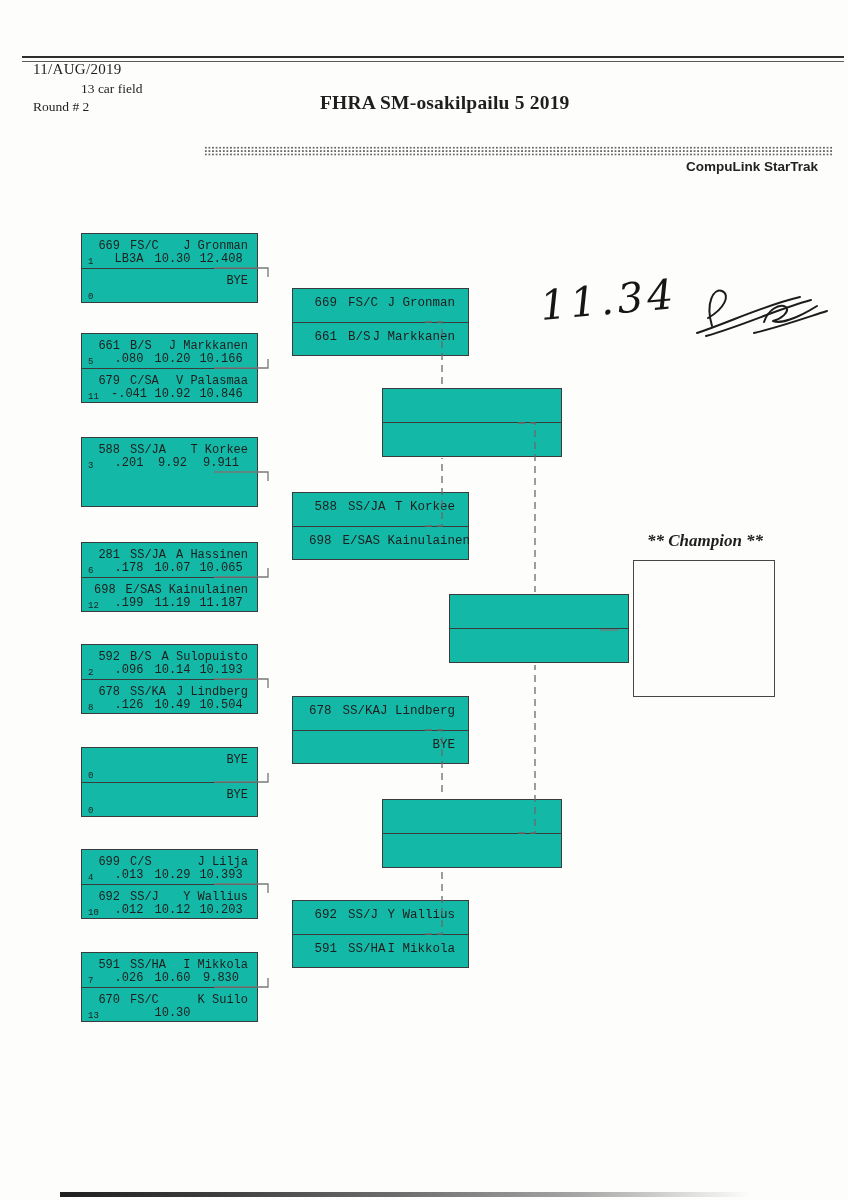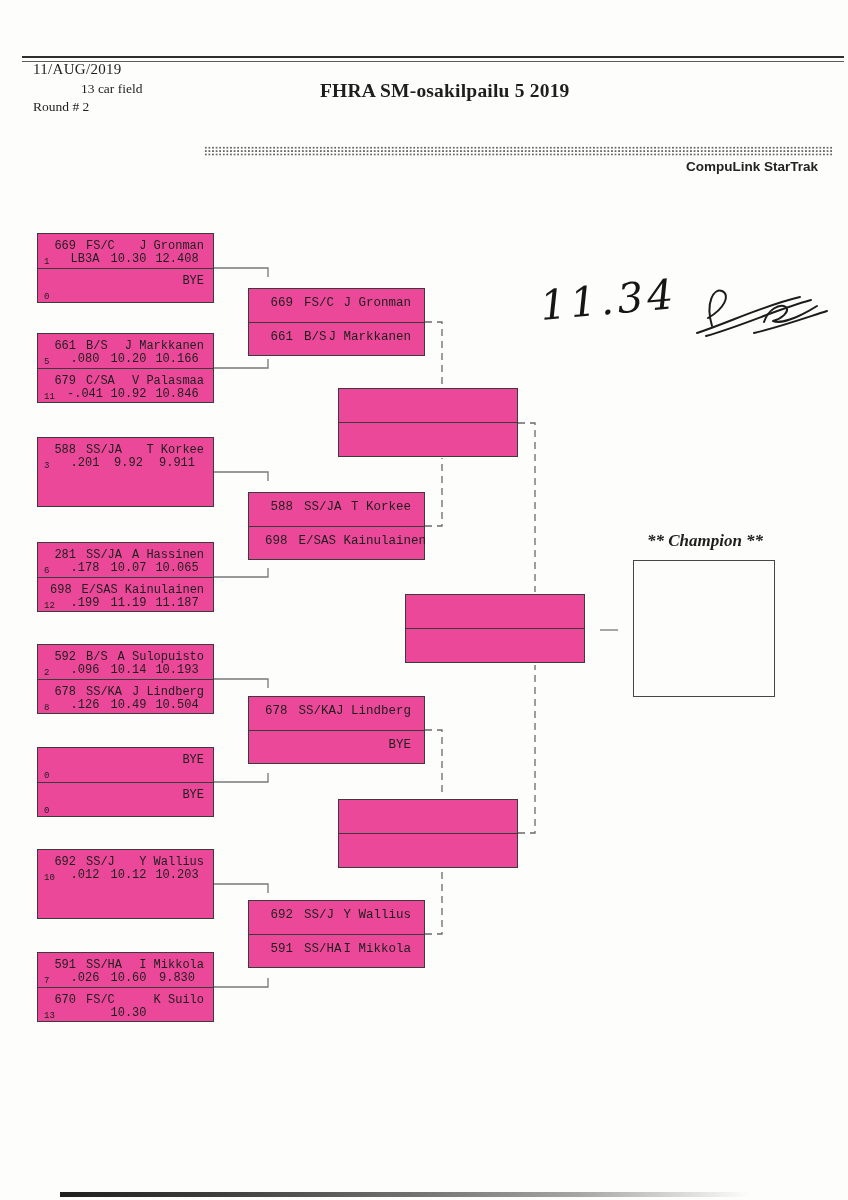--- a/index.html
+++ b/index.html
@@ -5,30 +5,30 @@
   html,body{margin:0;padding:0;background:#e8e8e8;}
   #page{position:relative;width:848px;height:1200px;background:#fdfdfc;overflow:hidden;
         font-family:"Liberation Serif", serif;color:#1e1e1e;}
 
   
   #top-rule{position:absolute;left:22px;top:56px;width:822px;height:3px;
             border-top:2px solid #2e2e2e;border-bottom:1px solid #5a5a5a;}
   #date{position:absolute;left:33px;top:61px;font-size:15px;letter-spacing:.3px;}
   #field{position:absolute;left:33px;top:81px;font-size:13.5px;margin-left:48px;}
   #round{position:absolute;left:33px;top:99px;font-size:13.5px;}
-  #title{position:absolute;left:320px;top:80px;font-size:19.5px;font-weight:bold;white-space:nowrap;letter-spacing:.2px;}
+  #title{position:absolute;left:320px;top:92px;font-size:19.5px;font-weight:bold;white-space:nowrap;letter-spacing:.2px;}
   #class-title{position:absolute;left:30px;top:130px;font-size:21px;font-weight:bold;letter-spacing:.2px;}
   #dot-band{position:absolute;left:204px;top:146px;width:628px;height:10px;
             background-image:radial-gradient(circle,#4a4a4a .9px,transparent 1px);
             background-size:3.6px 3.4px;opacity:.85;}
   #brand{position:absolute;right:30px;top:159px;font-size:13.5px;font-weight:600;
          font-family:"Liberation Sans",sans-serif;color:#222;}
 
   
-  .pairbox,.r2box,.sfbox,.finalbox{position:absolute;background:#ec4899;border:1.3px solid #3b3b3b;box-sizing:border-box;}
+  .pairbox,.r2box,.sfbox,.finalbox{position:absolute;background:#14b8a6;border:1.3px solid #3b3b3b;box-sizing:border-box;margin-left:44px;}
   .pairbox{left:37px;width:177px;height:70px;}
   .r2box{left:248px;width:177px;height:68px;}
   .sfbox{left:338px;width:180px;height:69px;}
   .finalbox{left:405px;width:180px;height:69px;}
   .entry{height:33.7px;font-family:"Liberation Mono","DejaVu Sans Mono",monospace;font-size:12px;white-space:nowrap;}
   .entry + .entry{border-top:1.3px solid #3b3b3b;}
   .half{height:32.7px;}
   .half + .half{border-top:1.3px solid #3b3b3b;}
   .l1{display:flex;align-items:flex-end;height:17px;padding:2px 9px 0 12px;}
   .num{width:26px;text-align:right;}
@@ -222,20 +222,33 @@
          <span class="pos">0</span>
          <span class="rt"></span>
          <span class="dial"></span>
          <span class="et"></span>
        </div>
       </div>
     </div>
   <div class="pairbox" style="top:849px">
       <div class="entry">
         <div class="l1">
+         <span class="num">699</span>
+         <span class="cls">C/S</span>
+         <span class="nm">J Lilja</span>
+       </div>
+       <div class="l2">
+         <span class="pos">4</span>
+         <span class="rt">.013</span>
+         <span class="dial">10.29</span>
+         <span class="et">10.393</span>
+       </div>
+      </div>
+      <div class="entry">
+        <div class="l1">
          <span class="num">692</span>
          <span class="cls">SS/J</span>
          <span class="nm">Y Wallius</span>
        </div>
        <div class="l2">
          <span class="pos">10</span>
          <span class="rt">.012</span>
          <span class="dial">10.12</span>
          <span class="et">10.203</span>
        </div>

